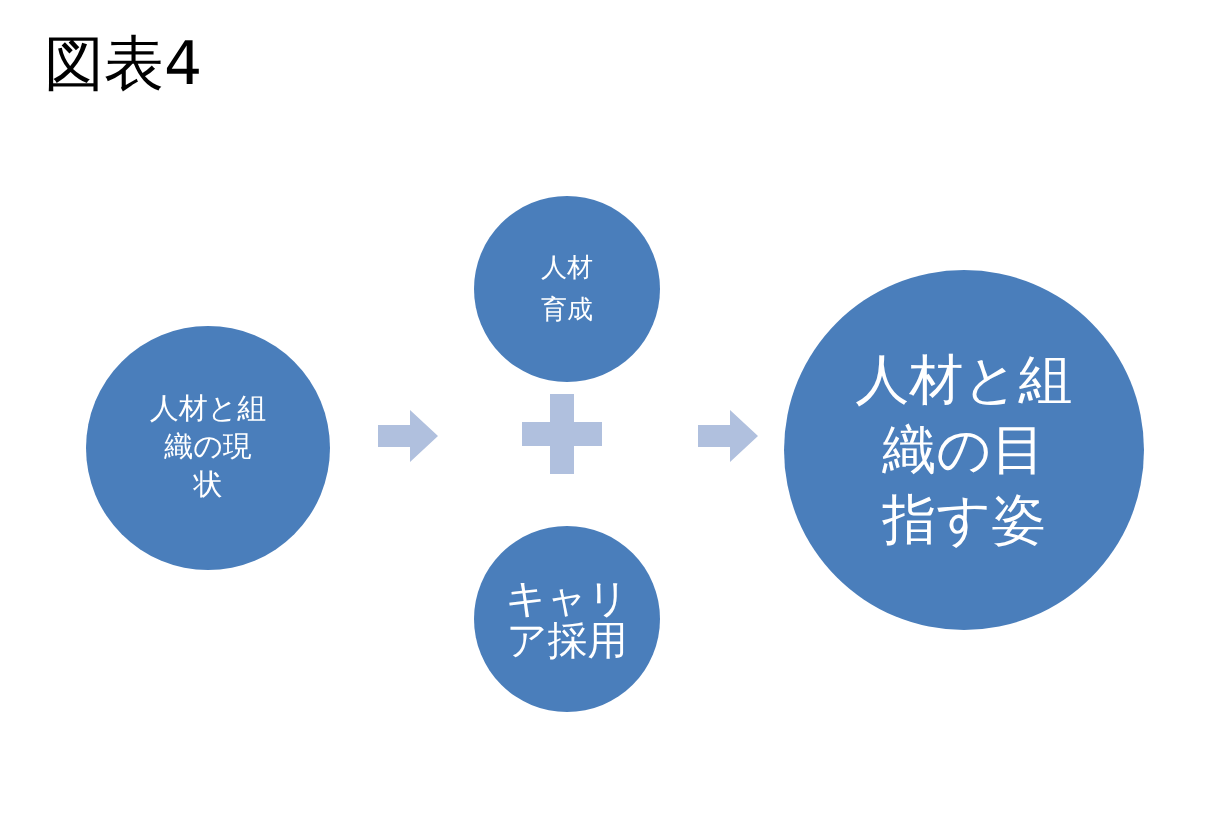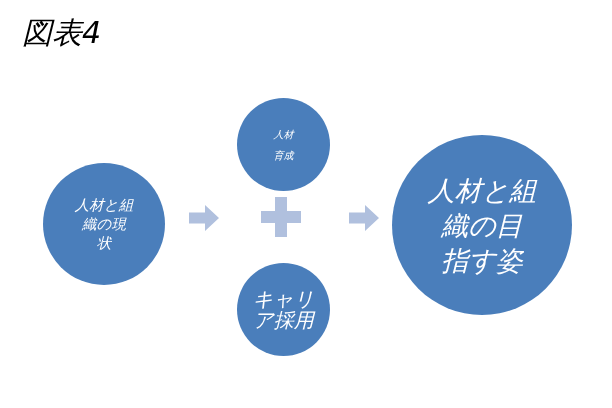--- a/index.html
+++ b/index.html
@@ -14,21 +14,20 @@
     overflow: hidden;
     font-family: "DejaVu Sans", "Liberation Sans", sans-serif;
   }
 
   #figure-canvas {
     position: absolute;
     left: 0;
     top: 0;
     width: 612px;
     height: 408px;
-    font-style: italic;
   }
 
   
   .figure-title {
     position: absolute;
     left: 22px;
     top: 14px;
     font-size: 30px;
     line-height: 38px;
     color: #000000;
@@ -70,21 +69,21 @@
   }
 
   
   #node-development {
     left: 237px;
     top: 98px;
     width: 93px;
     height: 93px;
   }
   #node-development .node-label {
-    font-size: 10px;
+    font-size: 13px;
     line-height: 21px;
   }
 
   
   #node-hiring {
     left: 237px;
     top: 263px;
     width: 93px;
     height: 93px;
   }

